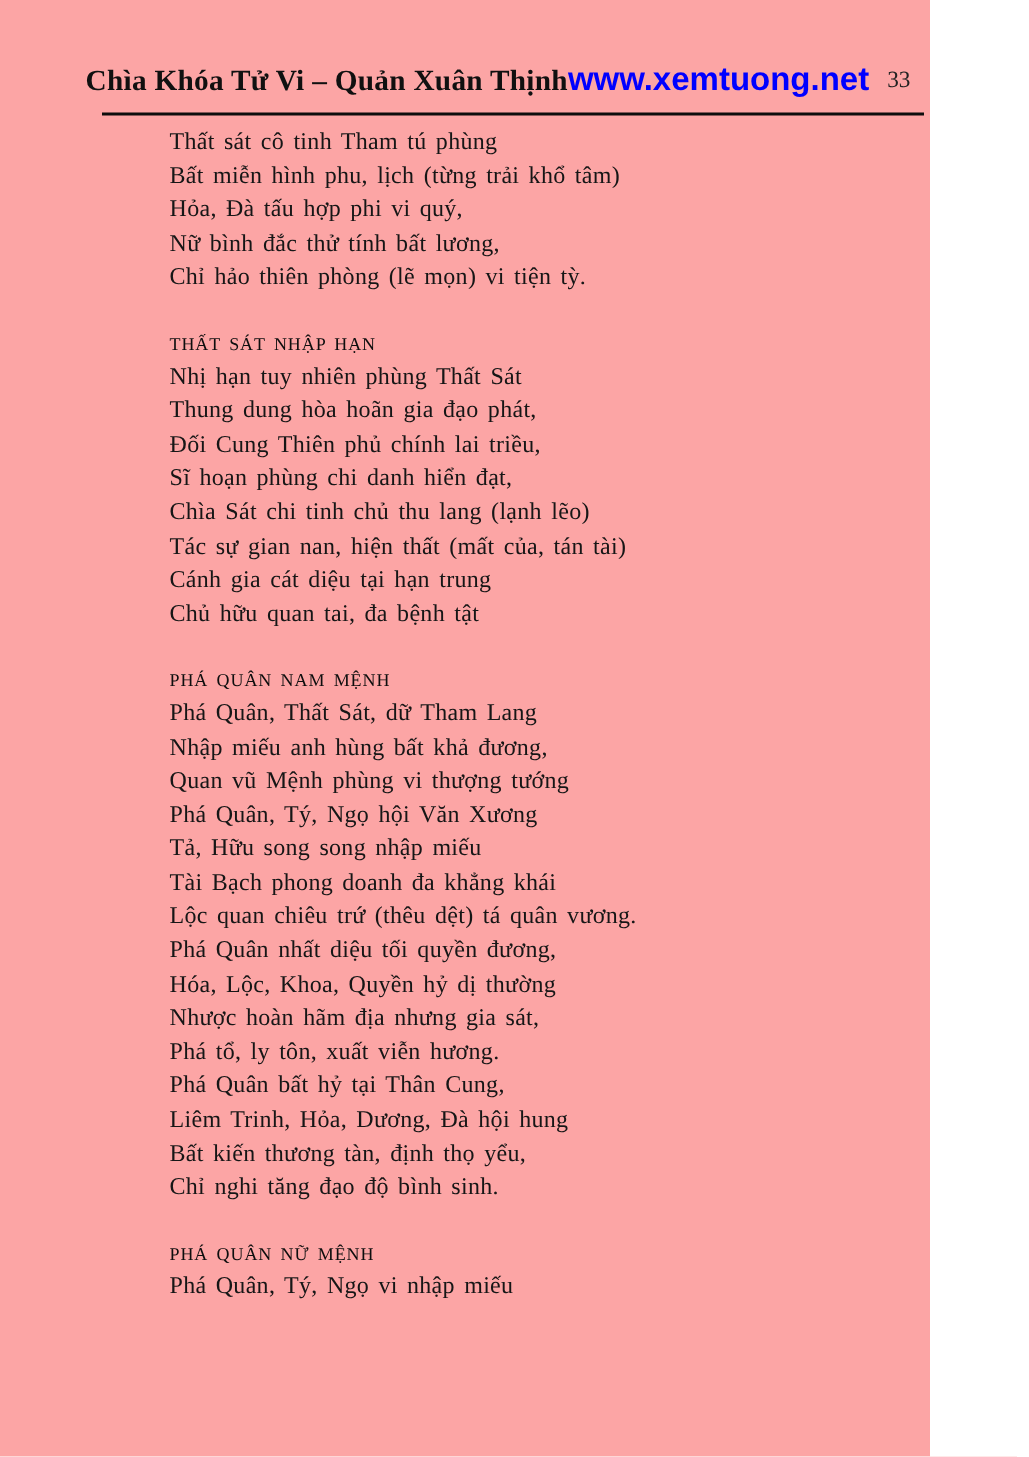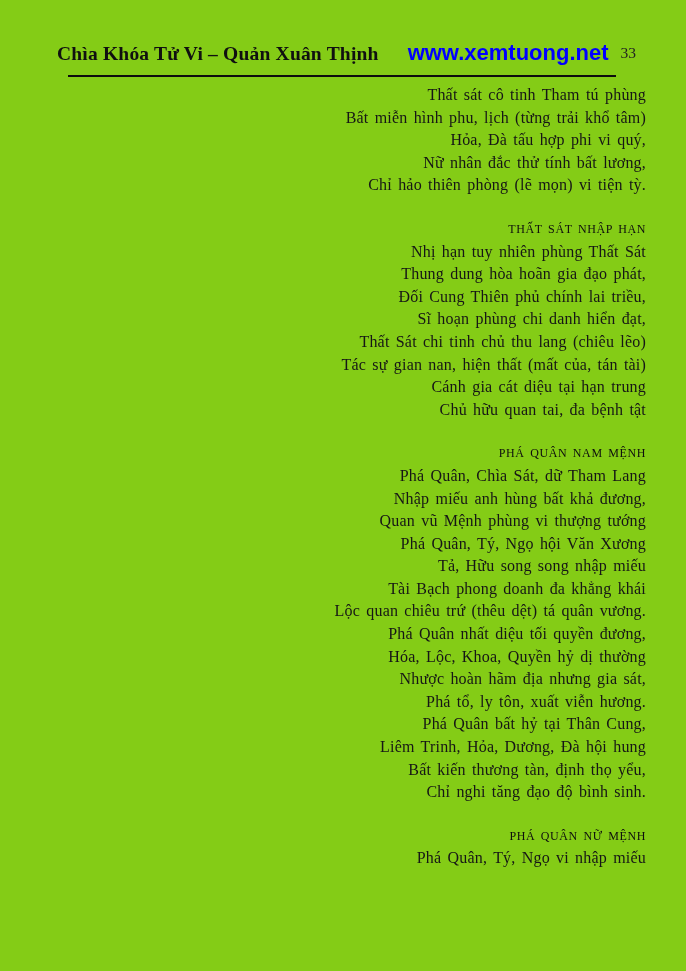--- a/index.html
+++ b/index.html
@@ -2,27 +2,26 @@
 <html><head>
 <meta charset="utf-8">
 <style>
   html, body {
     margin: 0;
     padding: 0;
     background: #ffffff;
   }
   .page {
     position: relative;
-    width: 686px;
+    width: 620px;
     height: 971px;
-    background: #84cc16;
+    background: #fca5a5;
     font-family: "Liberation Serif", serif;
     color: #161616;
     overflow: hidden;
-    text-align: right;
   }
   .page-header {
     display: flex;
     justify-content: space-between;
     align-items: baseline;
     padding: 40px 50px 0 57px;
   }
   .book-title {
     font-weight: bold;
     font-size: 19.5px;
@@ -88,37 +87,37 @@
       <a class="site-link" style="color: rgb(0, 0, 255);">www.xemtuong.net</a>
       <span class="page-number">33</span>
     </span>
   </div>
   <div class="header-rule" style="background: rgb(13, 13, 13);"></div>
   <div class="content">
       <section>
         <p class="poem-line">Thất sát cô tinh Tham tú phùng</p>
         <p class="poem-line">Bất miễn hình phu, lịch (từng trải khổ tâm)</p>
         <p class="poem-line">Hỏa, Đà tấu hợp phi vi quý,</p>
-        <p class="poem-line">Nữ nhân đắc thử tính bất lương,</p>
+        <p class="poem-line">Nữ bình đắc thử tính bất lương,</p>
         <p class="poem-line">Chỉ hảo thiên phòng (lẽ mọn) vi tiện tỳ.</p>
       </section>
       <section>
         <h2 class="section-heading">THẤT SÁT NHẬP HẠN</h2>
         <p class="poem-line">Nhị hạn tuy nhiên phùng Thất Sát</p>
         <p class="poem-line">Thung dung hòa hoãn gia đạo phát,</p>
         <p class="poem-line">Đối Cung Thiên phủ chính lai triều,</p>
         <p class="poem-line">Sĩ hoạn phùng chi danh hiển đạt,</p>
-        <p class="poem-line">Thất Sát chi tinh chủ thu lang (chiêu lẽo)</p>
+        <p class="poem-line">Chìa Sát chi tinh chủ thu lang (lạnh lẽo)</p>
         <p class="poem-line">Tác sự gian nan, hiện thất (mất của, tán tài)</p>
         <p class="poem-line">Cánh gia cát diệu tại hạn trung</p>
         <p class="poem-line">Chủ hữu quan tai, đa bệnh tật</p>
       </section>
       <section>
         <h2 class="section-heading">PHÁ QUÂN NAM MỆNH</h2>
-        <p class="poem-line">Phá Quân, Chìa Sát, dữ Tham Lang</p>
+        <p class="poem-line">Phá Quân, Thất Sát, dữ Tham Lang</p>
         <p class="poem-line">Nhập miếu anh hùng bất khả đương,</p>
         <p class="poem-line">Quan vũ Mệnh phùng vi thượng tướng</p>
         <p class="poem-line">Phá Quân, Tý, Ngọ hội Văn Xương</p>
         <p class="poem-line">Tả, Hữu song song nhập miếu</p>
         <p class="poem-line">Tài Bạch phong doanh đa khẳng khái</p>
         <p class="poem-line">Lộc quan chiêu trứ (thêu dệt) tá quân vương.</p>
         <p class="poem-line">Phá Quân nhất diệu tối quyền đương,</p>
         <p class="poem-line">Hóa, Lộc, Khoa, Quyền hỷ dị thường</p>
         <p class="poem-line">Nhược hoàn hãm địa nhưng gia sát,</p>
         <p class="poem-line">Phá tổ, ly tôn, xuất viễn hương.</p>

